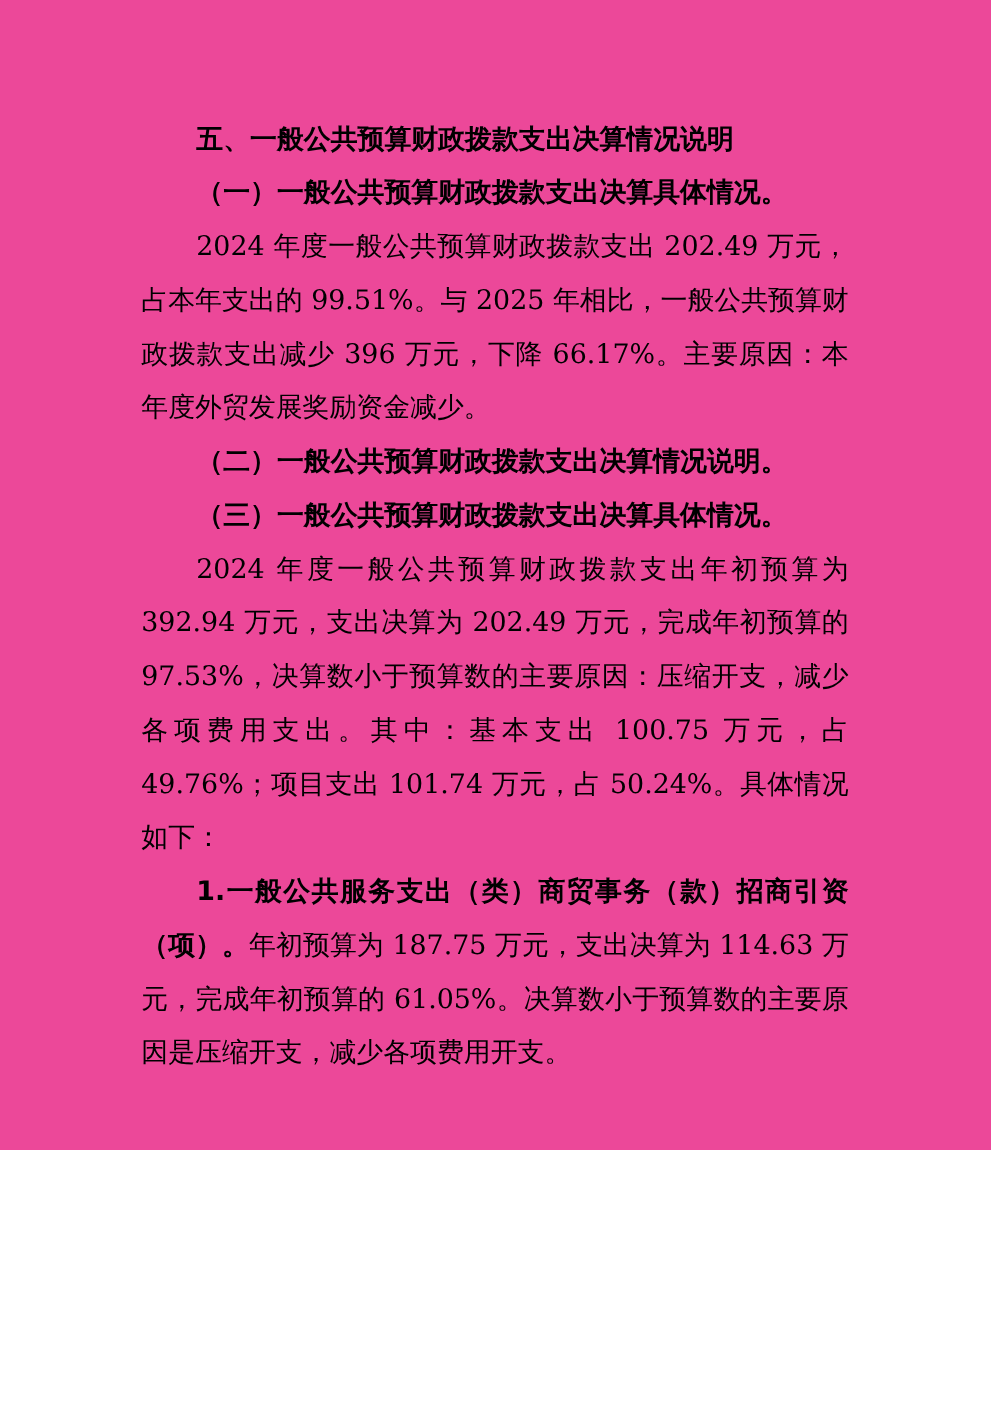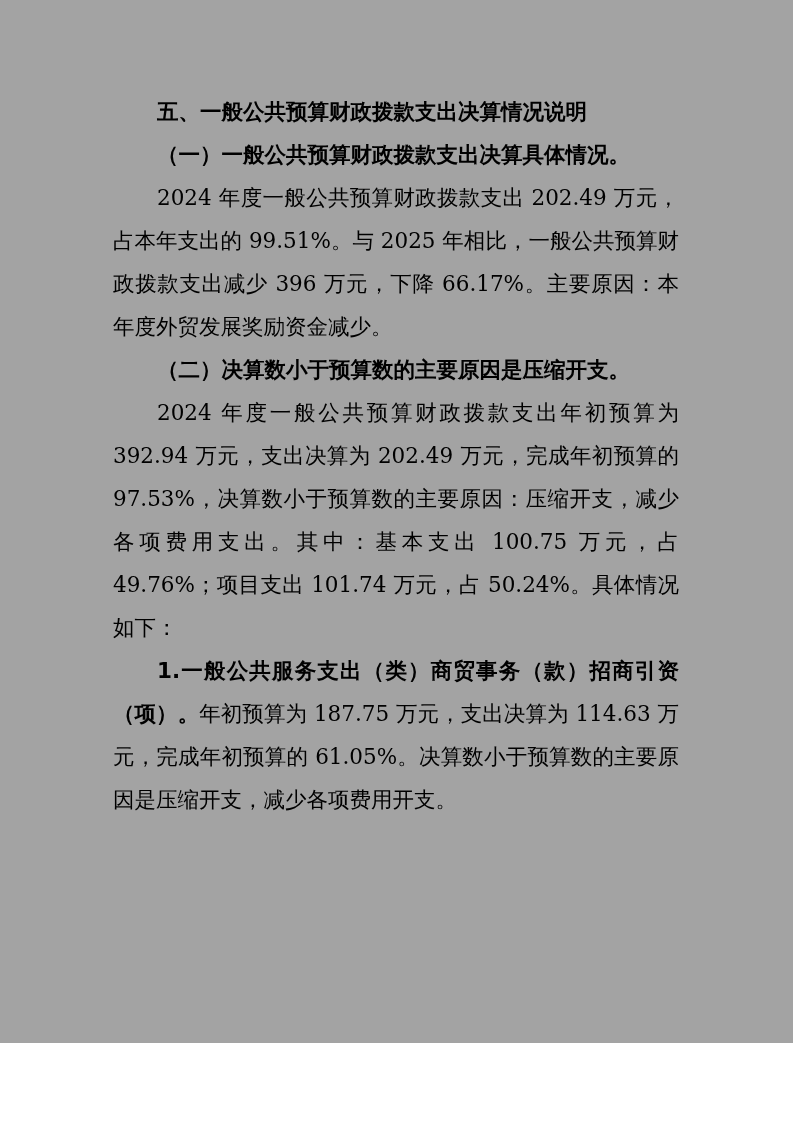--- a/index.html
+++ b/index.html
@@ -3,22 +3,22 @@
 <meta charset="utf-8">
 <style>
   html, body {
     margin: 0;
     padding: 0;
     background: #ffffff;
   }
   .page {
     position: relative;
     width: 793px;
-    height: 1043px;
-    background: #a3a3a3;
+    height: 920px;
+    background: #ec4899;
     color: #000000;
     overflow: hidden;
     box-sizing: border-box;
   }
   .content {
     position: absolute;
     left: 113px;
     top: 90px;
     width: 566px;
     font-family: "DejaVu Serif", "Liberation Serif", serif;
@@ -55,22 +55,23 @@
 
 <div class="page">
   <div class="content">
 
     <h2 class="doc-heading">五、一般公共预算财政拨款支出决算情况说明</h2>
 
     <h3 class="doc-heading">（一）一般公共预算财政拨款支出决算具体情况。</h3>
 
     <p class="body-para">2024 年度一般公共预算财政拨款支出 202.49 万元，占本年支出的 99.51%。与 2025 年相比，一般公共预算财政拨款支出减少 396 万元，下降 66.17%。主要原因：本年度外贸发展奖励资金减少。</p>
 
-    <h3 class="doc-heading">（二）决算数小于预算数的主要原因是压缩开支。</h3>
+    <h3 class="doc-heading">（二）一般公共预算财政拨款支出决算情况说明。</h3>
 
 
+    <h3 class="doc-heading">（三）一般公共预算财政拨款支出决算具体情况。</h3>
 
     <p class="body-para">2024 年度一般公共预算财政拨款支出年初预算为 392.94 万元，支出决算为 202.49 万元，完成年初预算的 97.53%，决算数小于预算数的主要原因：压缩开支，减少各项费用支出。其中：基本支出 100.75 万元，占 49.76%；项目支出 101.74 万元，占 50.24%。具体情况如下：</p>
 
     <p class="body-para"><span class="lead-bold">1.一般公共服务支出（类）商贸事务（款）招商引资（项）。</span><span>年初预算为 187.75 万元，支出决算为 114.63 万元，完成年初预算的 61.05%。决算数小于预算数的主要原因是压缩开支，减少各项费用开支。</span></p>
 
   </div>
 </div>
 
 </body></html>

